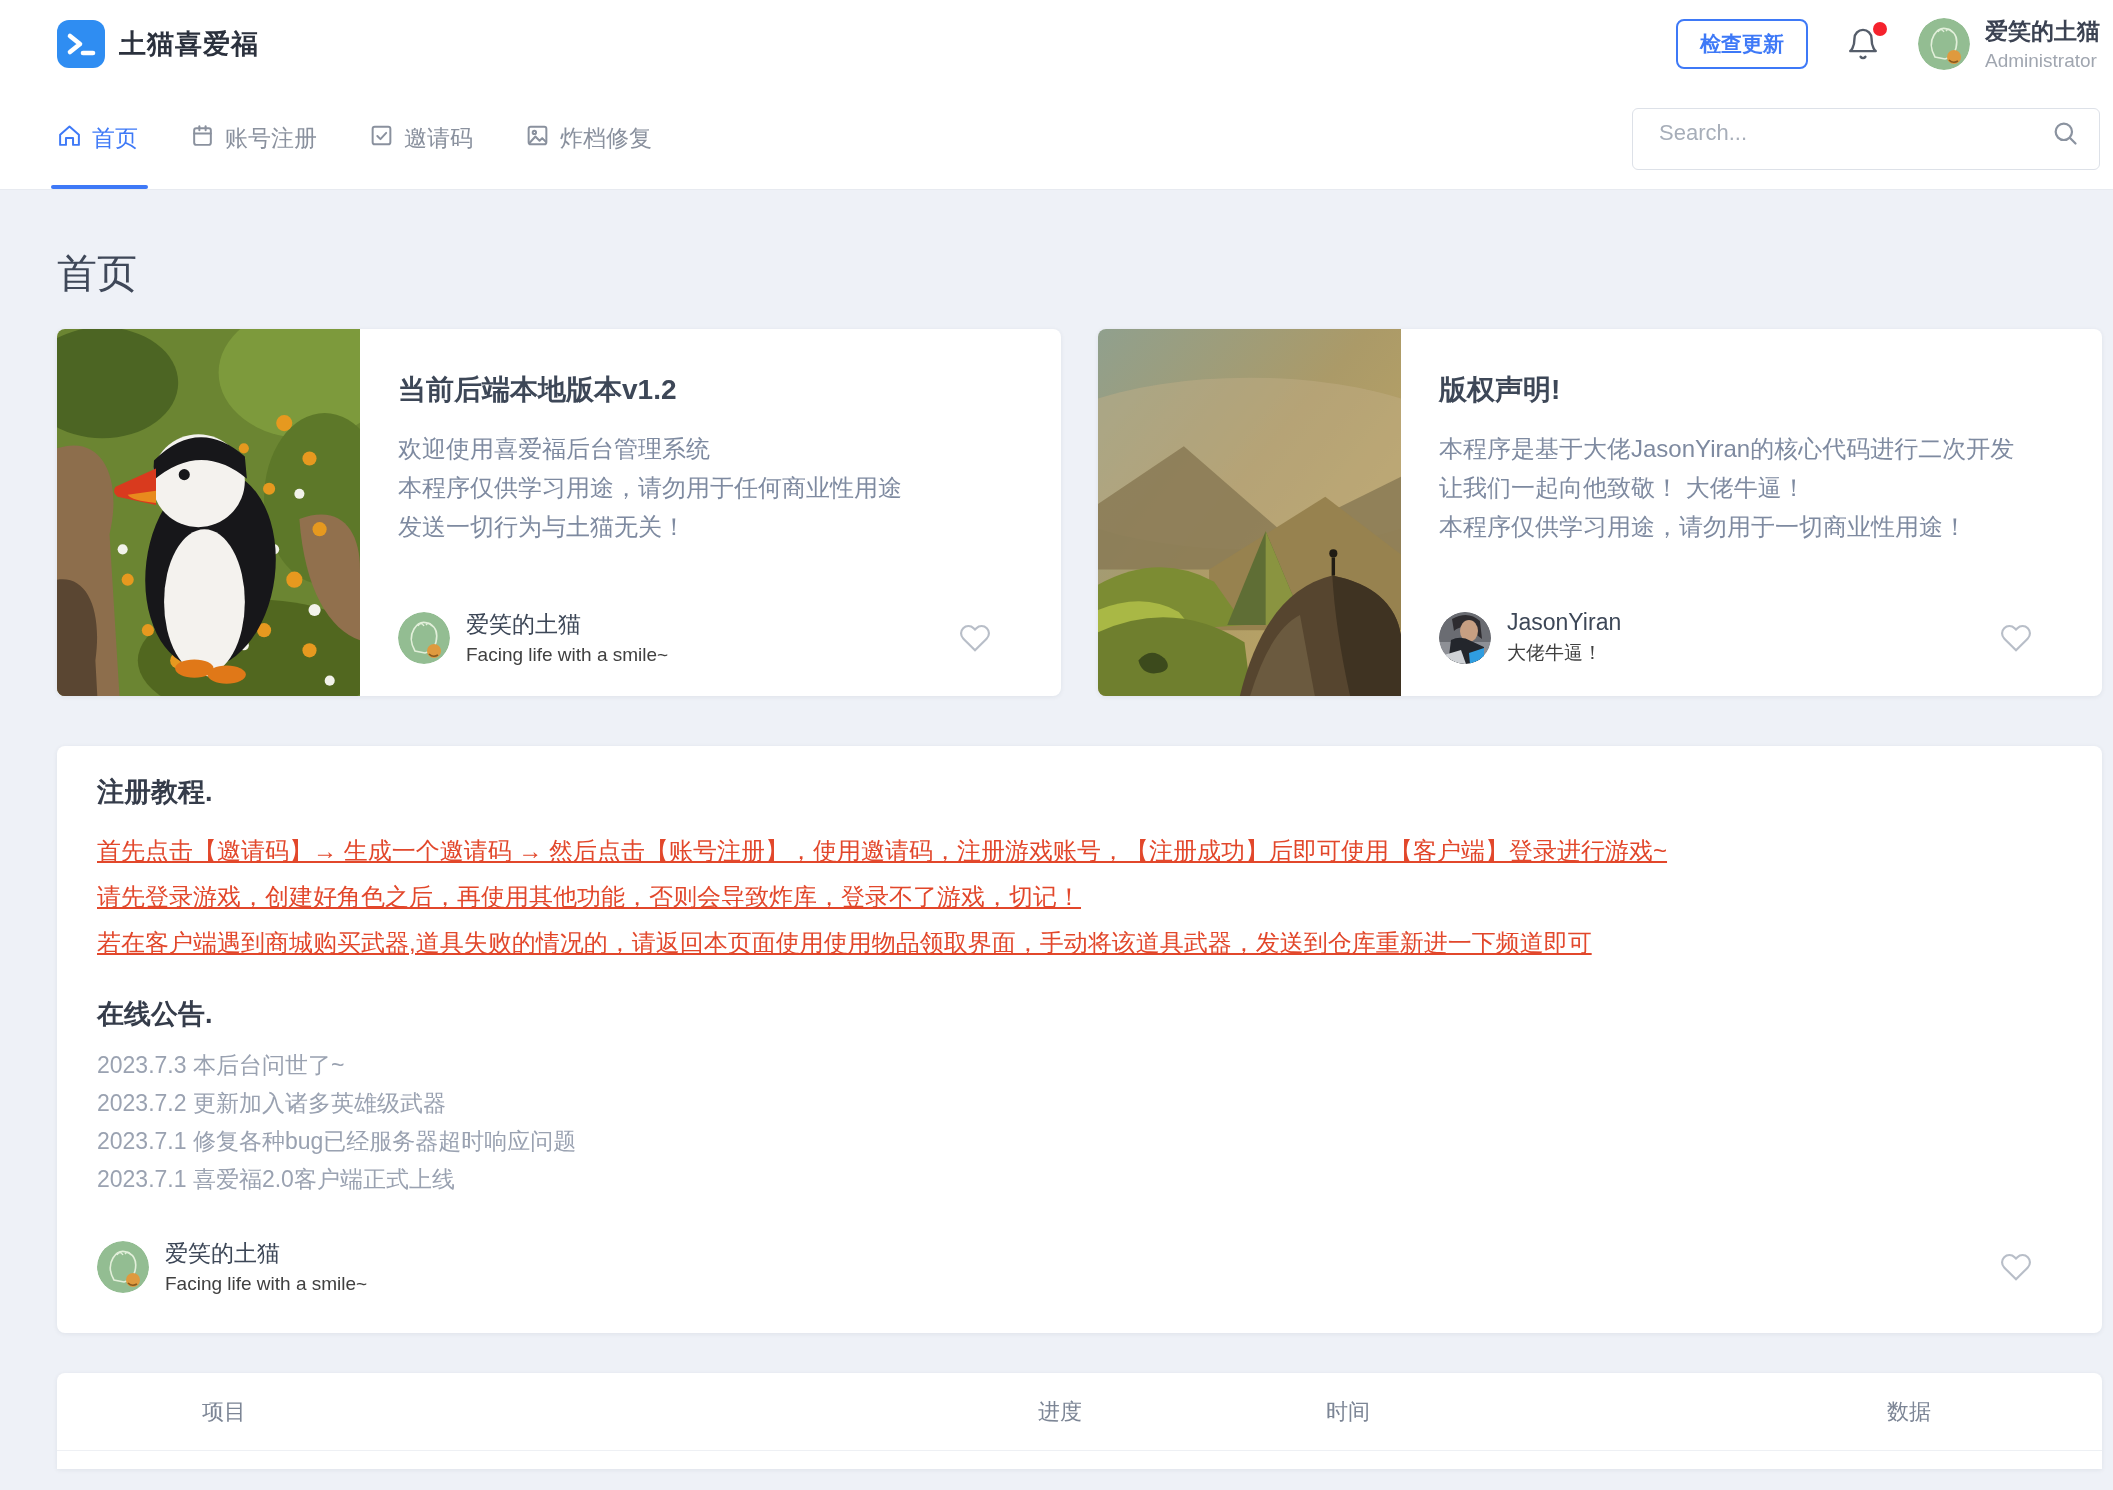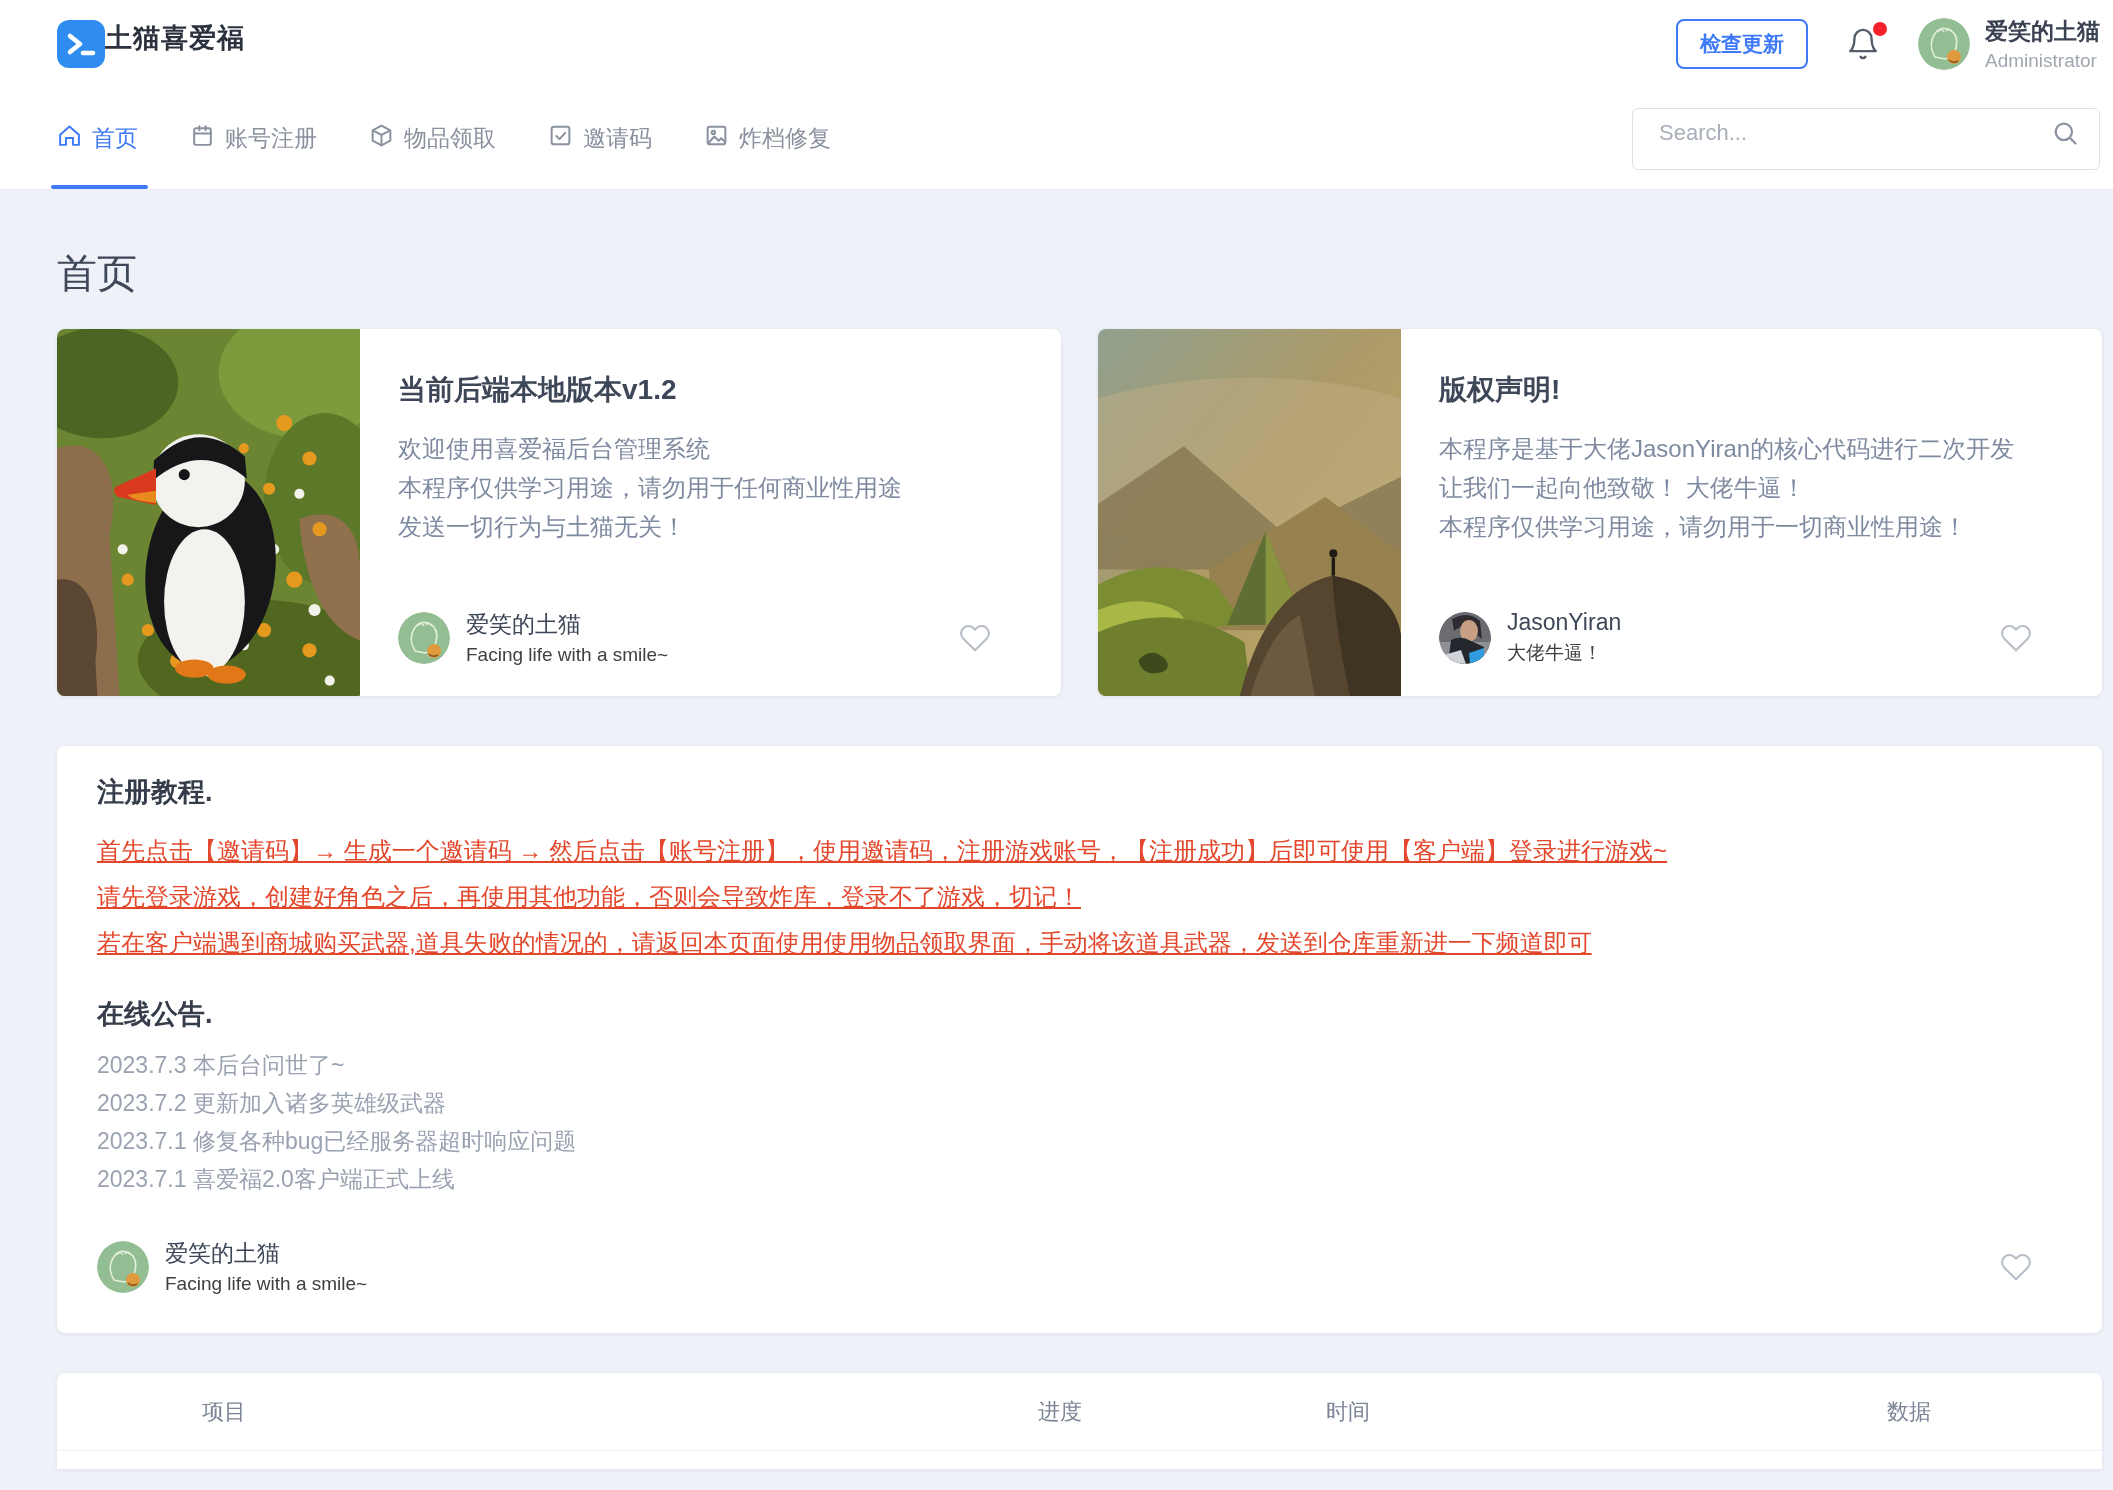--- a/index.html
+++ b/index.html
@@ -2,21 +2,21 @@
 <html><head>
 <meta charset="utf-8">
 <style>
   * { box-sizing: border-box; }
   html,body { margin:0; padding:0; }
   body { font-family:"Liberation Sans","DejaVu Sans",sans-serif; background:#eef1f7; }
   .page { width:2113px; height:1490px; position:relative; overflow:hidden; background:#eef1f7; }
 
   
   .header { height:88px; background:#ffffff; display:flex; align-items:center; padding:0 13px 0 57px; }
-  .brand { display:flex; gap:0; }
+  .brand { display:flex; align-items:center; gap:14px; }
   .brand-logo { width:48px; height:48px; display:block; }
   .brand-title { font-size:27px; font-weight:bold; color:#2b313d; letter-spacing:1px; }
   .header-right { margin-left:auto; display:flex; align-items:center; gap:38px; }
   .check-update { border:2px solid #3e79f7; color:#3e79f7; background:#fff; border-radius:8px;
                   font-size:21px; padding:9px 22px; font-weight:600; cursor:pointer; font-family:inherit; }
   .bell-wrap { position:relative; width:34px; height:34px; cursor:pointer; }
   .bell-dot { position:absolute; top:-5px; right:-7px; width:14px; height:14px; border-radius:50%; background:#f5222d; }
   .user { display:flex; align-items:center; gap:15px; cursor:pointer; }
   .avatar-circle { width:52px; height:52px; border-radius:50%; overflow:hidden; flex:0 0 auto; }
   .avatar-circle svg { display:block; width:100%; height:100%; }
@@ -126,30 +126,20 @@
       <div class="nav-item">
         <span>
           <svg viewBox="0 0 24 24" fill="none" stroke="currentColor" stroke-width="1.9" stroke-linecap="round">
               <rect x="4" y="5" width="16" height="16" rx="2"></rect>
               <line x1="9" y1="3" x2="9" y2="7"></line>
               <line x1="15" y1="3" x2="15" y2="7"></line>
               <line x1="4" y1="10" x2="20" y2="10"></line>
             </svg>
         </span>
         <span>账号注册</span>
-      </div>
-      <div class="nav-item">
-        <span>
-          <svg viewBox="0 0 24 24" fill="none" stroke="currentColor" stroke-width="1.9" stroke-linejoin="round">
-              <path d="M12 2.5 20.5 7v10L12 21.5 3.5 17V7z"></path>
-              <path d="M3.5 7 12 11.5 20.5 7"></path>
-              <path d="M12 11.5V21.5"></path>
-            </svg>
-        </span>
-        <span>物品领取</span>
       </div>
       <div class="nav-item">
         <span>
           <svg viewBox="0 0 24 24" fill="none" stroke="currentColor" stroke-width="1.9" stroke-linecap="round" stroke-linejoin="round">
               <rect x="3.5" y="3.5" width="17" height="17" rx="2"></rect>
               <polyline points="8,12.5 11,15.5 16.5,9.5"></polyline>
             </svg>
         </span>
         <span>邀请码</span>
       </div>

